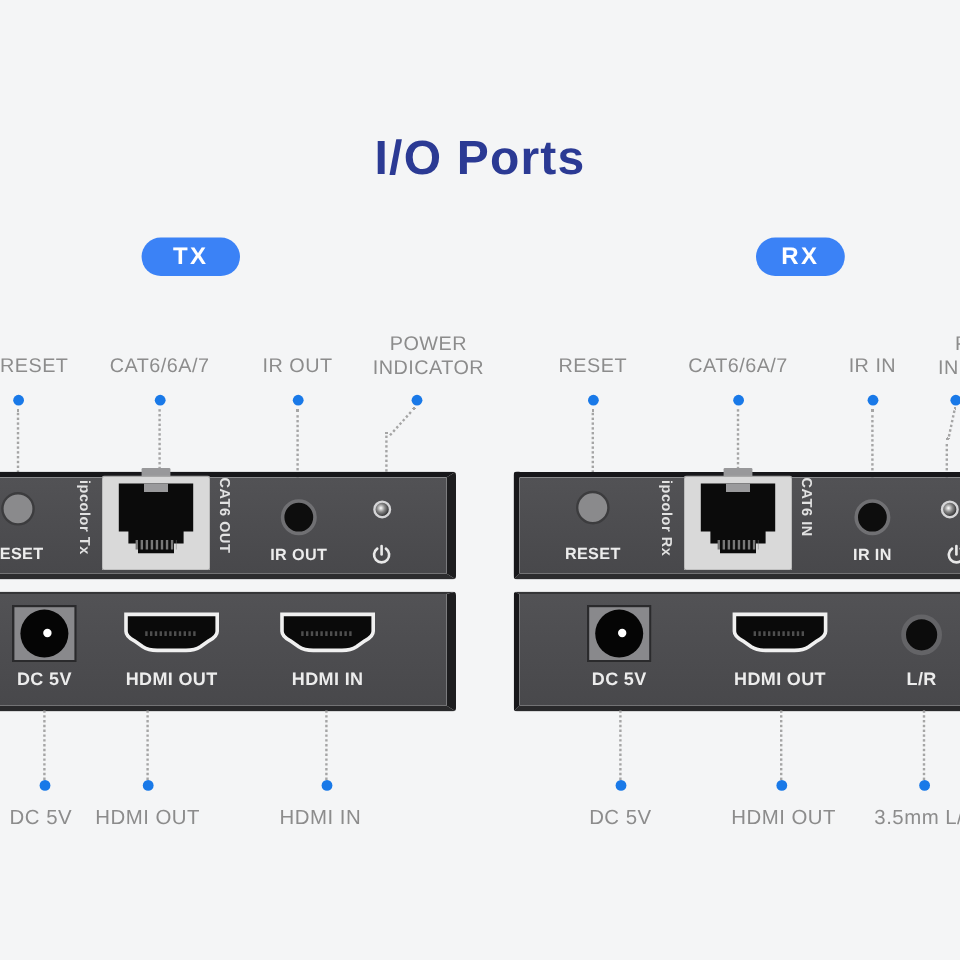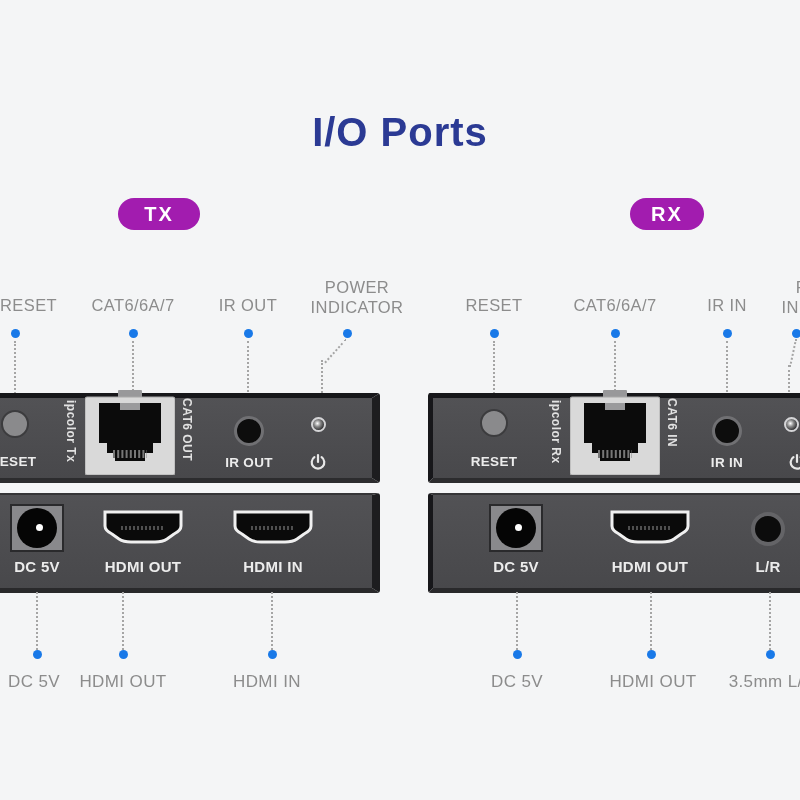--- a/index.html
+++ b/index.html
@@ -7,21 +7,21 @@
     position:relative;width:800px;height:800px;overflow:hidden;
     background:#f4f5f6;
     font-family:Liberation Sans, sans-serif;
   }
   .abs{position:absolute;}
   .title{
     left:0;right:0;top:110px;text-align:center;
     font-size:40px;font-weight:600;color:#2b3a94;letter-spacing:1px;
   }
   .badge{
-    top:198px;height:32px;border-radius:16px;background:#a21caf;
+    top:198px;height:32px;border-radius:16px;background:#3b82f6;
     color:#ffffff;font-weight:bold;font-size:20px;letter-spacing:2px;
     display:flex;align-items:center;justify-content:center;
   }
   .callout{
     font-size:16.5px;color:#8c8c8c;letter-spacing:0.4px;white-space:nowrap;
   }
   .cc{transform:translateX(-50%);}
   .dot{
     width:9px;height:9px;border-radius:50%;background:#1979e8;
   }

